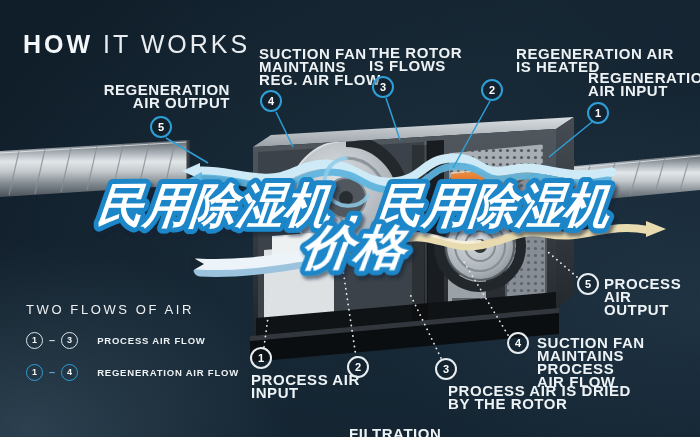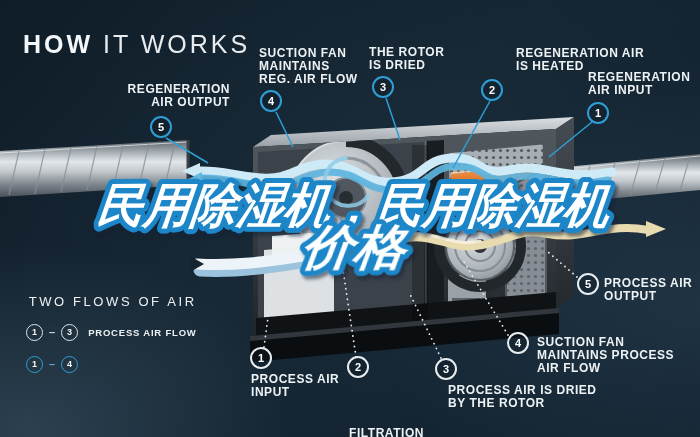--- a/index.html
+++ b/index.html
@@ -12,21 +12,21 @@
       radial-gradient(640px 420px at 55% 45%, rgba(42,66,84,.25), transparent 66%),
       linear-gradient(135deg,#0f1d28 0%,#152532 48%,#122230 100%);
     background-color:#142431;
     text-decoration:underline;
   }
   svg.art{position:absolute;left:0;top:0;}
   .title{position:absolute;left:23px;top:30px;font-size:25px;letter-spacing:3px;color:#f4f7f9;white-space:nowrap;}
   .title .b{font-weight:700;}
   .title .l{font-weight:400;opacity:.95;}
   .lbl{
-    position:absolute;font-weight:bold;font-size:12px;line-height:13px;
+    position:absolute;font-weight:bold;font-size:15px;line-height:13px;
     letter-spacing:.55px;color:#edf2f5;white-space:pre-line;
   }
   .lbl.r{text-align:right;}
   .badge{
     position:absolute;width:22px;height:22px;border-radius:50%;
     display:flex;align-items:center;justify-content:center;box-sizing:border-box;
     font-weight:bold;font-size:11px;color:#fff;background:rgba(13,27,38,.35);
   }
   .badge.blue{border:2px solid #2e9fd6;}
   .badge.white{border:2px solid #e8edf0;}
@@ -36,33 +36,33 @@
   .t3l{left:369px;top:46px;}            .t3b{left:372px;top:76px;}
   .t2l{left:482px;top:47px;margin-left:34px;}            .t2b{left:481px;top:79px;}
   .t1l{left:588px;top:71px;}            .t1b{left:587px;top:102px;}
   
   .b1b{left:250px;top:347px;} .b1l{left:251px;top:373px;}
   .b2b{left:347px;top:356px;} .b2l{left:349px;top:384px;margin-top:43px;}
   .b3b{left:435px;top:358px;} .b3l{left:448px;top:384px;}
   .b4b{left:507px;top:332px;} .b4l{left:537px;top:336px;}
   .b5b{left:577px;top:273px;} .b5l{left:604px;top:277px;}
   
-  .legend{position:absolute;left:26px;top:294px;text-align:right;}
+  .legend{position:absolute;left:26px;top:302px;}
   .legend-title{font-size:13px;letter-spacing:2.6px;color:#eef2f5;font-weight:400;white-space:nowrap;}
   .legend-row{display:flex;align-items:center;margin-top:14px;height:18px;}
   .lc{
     width:17px;height:17px;border-radius:50%;box-sizing:border-box;flex:0 0 auto;
     display:flex;align-items:center;justify-content:center;
     font-size:9px;font-weight:bold;color:#f2f6f8;
   }
   .lc.w{border:1.7px solid #dfe5e9;}
   .lc.bl{border:1.7px solid #2e9fd6;}
   .ldash{margin:0 6px;font-weight:bold;font-size:11px;}
   .ldash.w{color:#cfd6da;} .ldash.bl{color:#5aa7cf;}
-  .legend-label{margin-left:10px;font-size:9.5px;font-weight:bold;letter-spacing:.8px;color:#edf2f5;white-space:nowrap;}
+  .legend-label{margin-left:19px;font-size:9.5px;font-weight:bold;letter-spacing:.8px;color:#edf2f5;white-space:nowrap;}
   .wm{position:absolute;left:0;top:0;pointer-events:none;}
 </style>
 </head>
 <body>
 
 <div class="stage">
 
   <svg class="art" width="700" height="437" viewBox="0 0 700 437">
     <defs>
       <linearGradient id="ductGrad" x1="0" y1="0" x2="0" y2="1">
@@ -219,21 +219,21 @@
   <div class="lbl r t5l">REGENERATION
 AIR OUTPUT</div>
   <div class="badge blue t5b">5</div>
 
   <div class="lbl t4l">SUCTION FAN
 MAINTAINS
 REG. AIR FLOW</div>
   <div class="badge blue t4b">4</div>
 
   <div class="lbl t3l">THE ROTOR
-IS DRIED</div>
+IS FLOWS</div>
   <div class="badge blue t3b">3</div>
 
   <div class="lbl t2l">REGENERATION AIR
 IS HEATED</div>
   <div class="badge blue t2b">2</div>
 
   <div class="lbl t1l">REGENERATION
 AIR INPUT</div>
   <div class="badge blue t1b">1</div>
 
@@ -262,20 +262,21 @@
     <div class="legend-row">
       <span class="lc w">1</span>
       <span class="ldash w">–</span>
       <span class="lc w">3</span>
       <span class="legend-label">PROCESS AIR FLOW</span>
     </div>
     <div class="legend-row">
       <span class="lc bl">1</span>
       <span class="ldash bl">–</span>
       <span class="lc bl">4</span>
+      <span class="legend-label">REGENERATION AIR FLOW</span>
     </div>
   </div>
 
   <svg class="wm" width="700" height="437" viewBox="0 0 700 437">
     <g filter="url(#wmShadow2)"></g>
     <defs>
       <filter id="wmShadow2" x="-20%" y="-20%" width="140%" height="140%">
         <feDropShadow dx="2.5" dy="3.5" stdDeviation="1.5" flood-color="#0a2234" flood-opacity="0.55"></feDropShadow>
       </filter>
     </defs>

